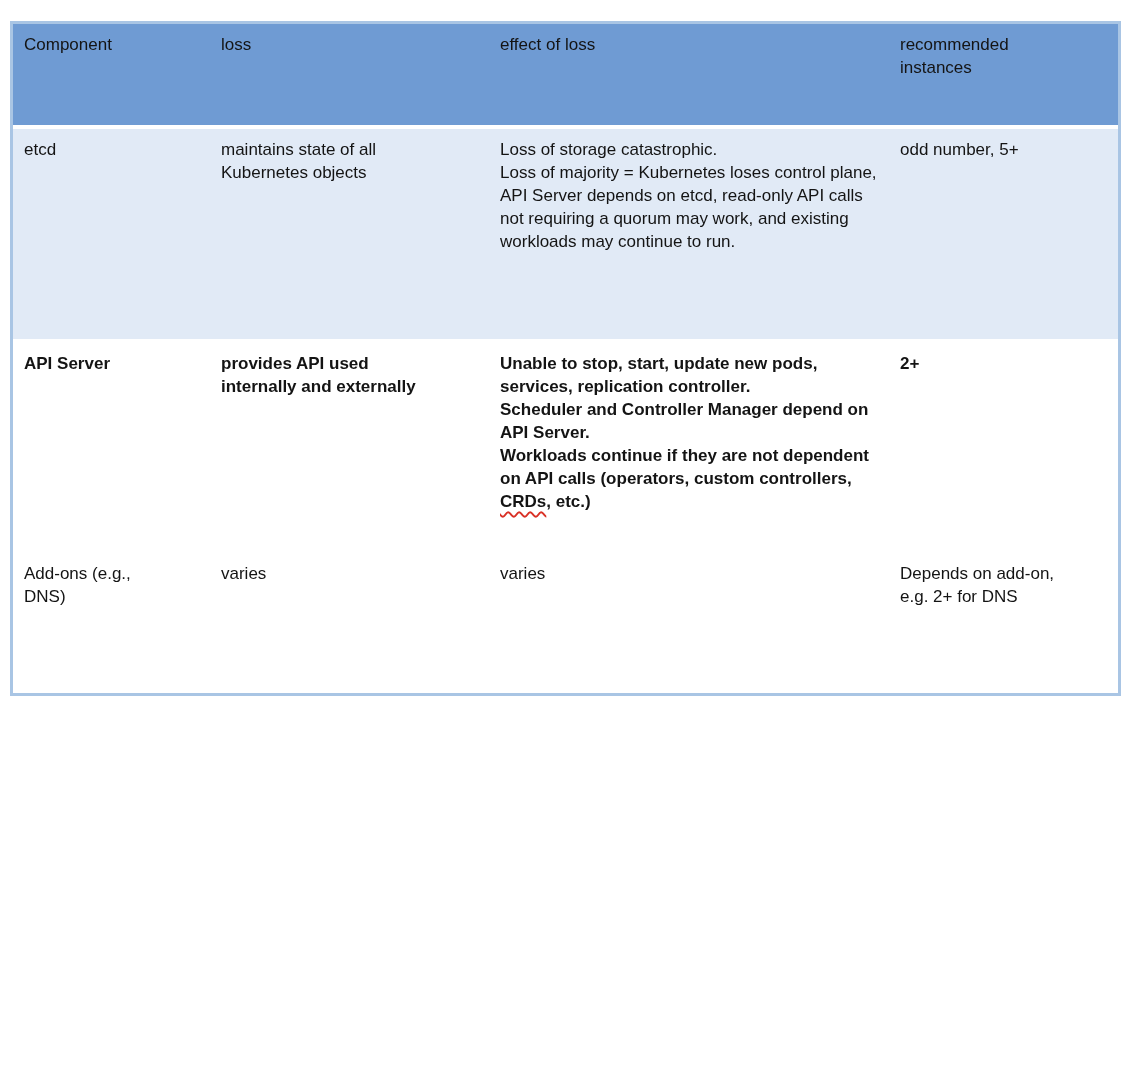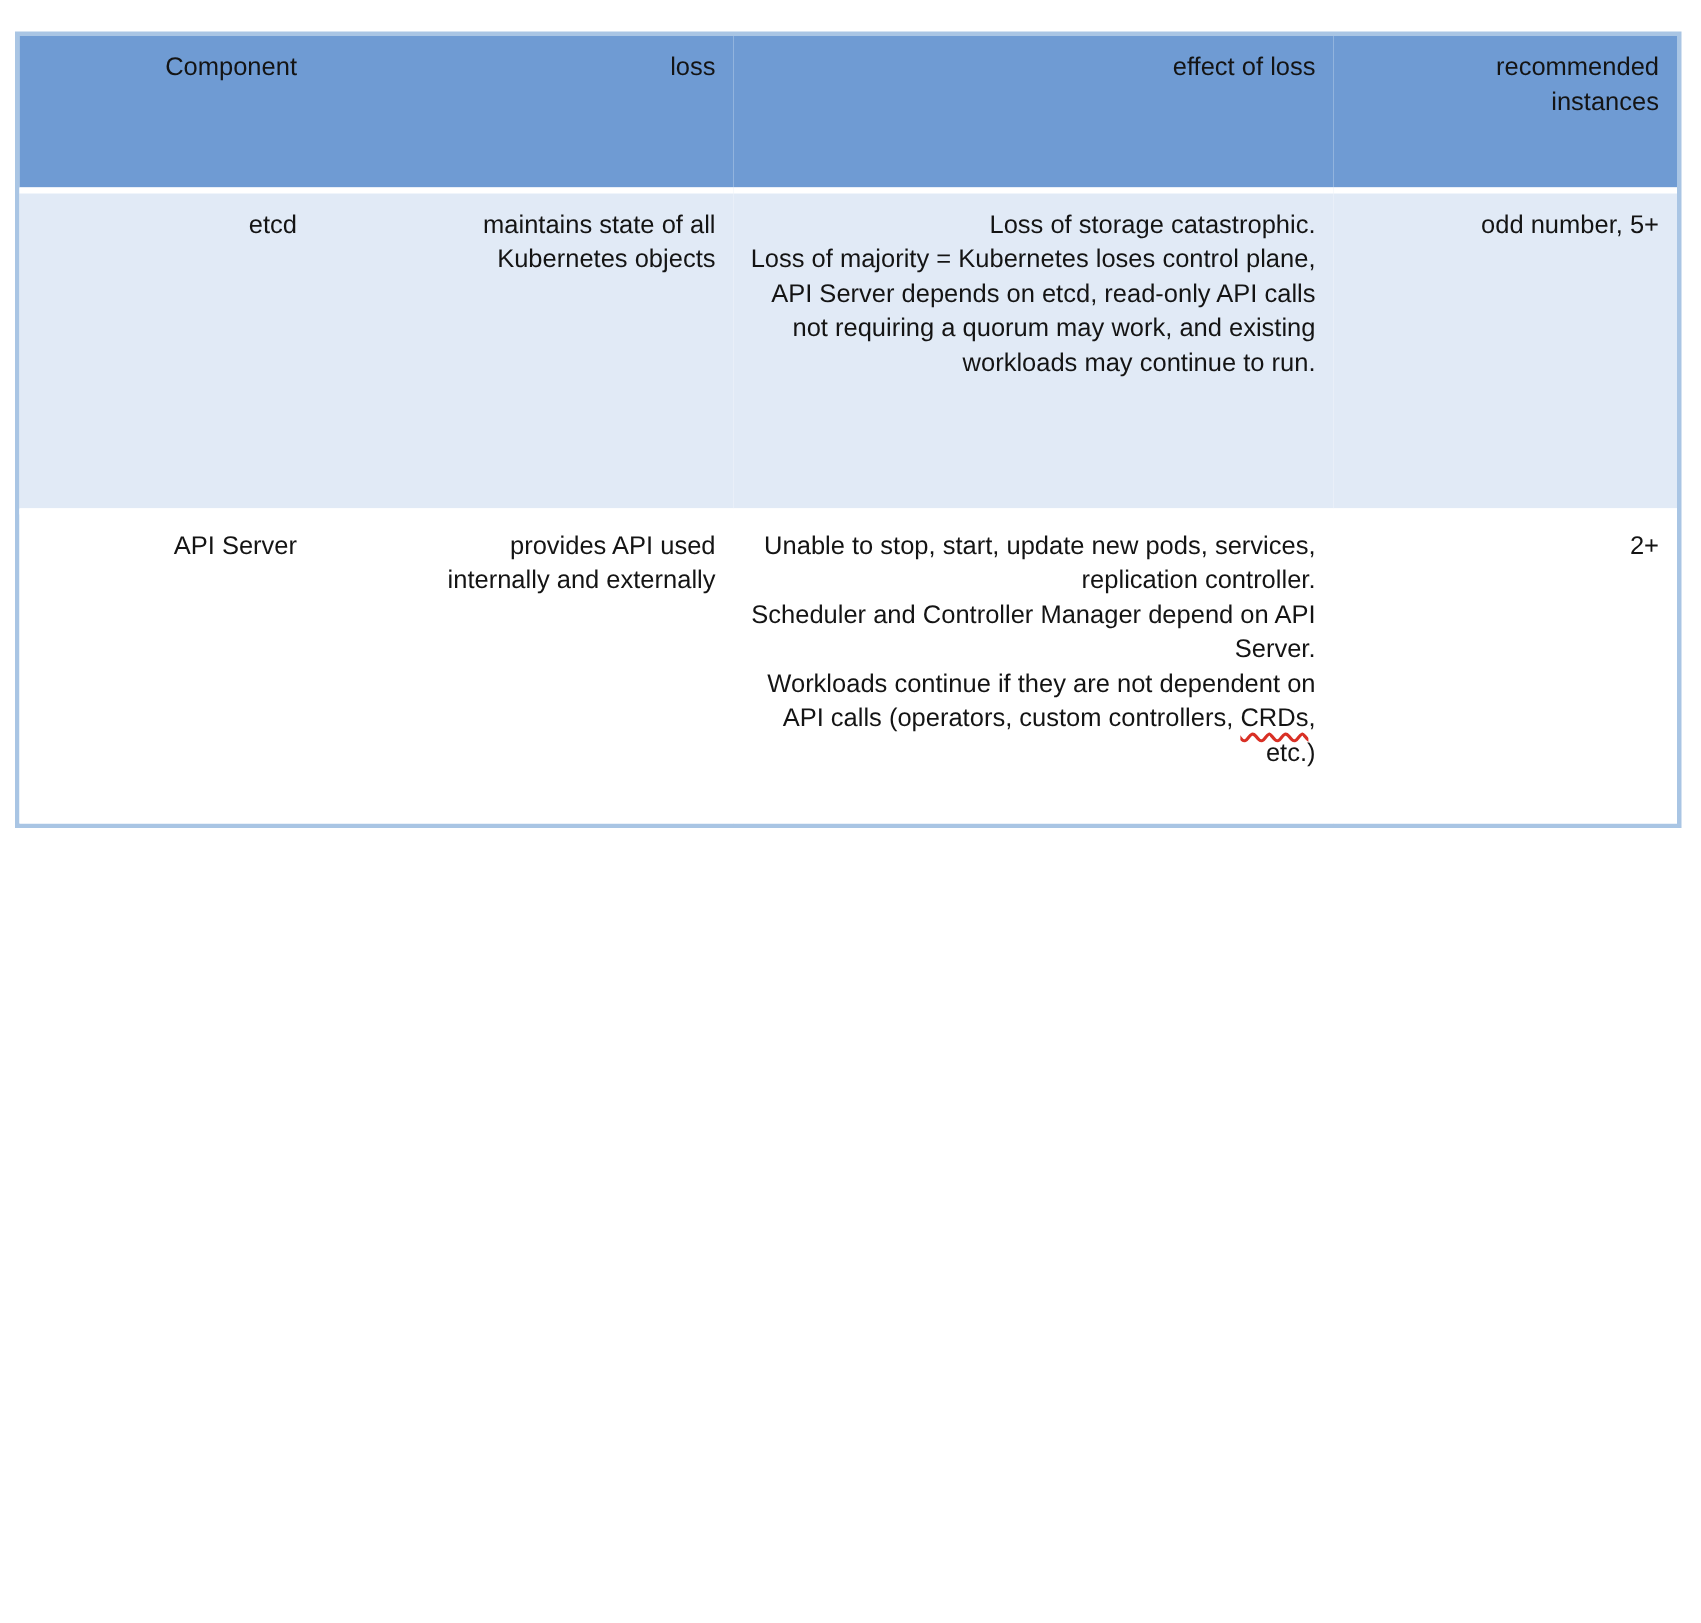--- a/index.html
+++ b/index.html
@@ -23,40 +23,40 @@
     font-size: 17px;
     line-height: 23px;
     color: #141414;
   }
   col.c1 { width: 197px; }
   col.c2 { width: 279px; }
   col.c3 { width: 400px; }
   col.c4 { width: 229px; }
   th, td {
     vertical-align: top;
-    text-align: right;
+    text-align: left;
     padding: 9px 12px 6px 11px;
     overflow: hidden;
     box-sizing: border-box;
     overflow-wrap: break-word;
   }
   thead th {
     background: #6f9bd3;
     font-weight: normal;
     height: 101px;
   }
   tbody td {
     border-top: 4px solid #ffffff;
     background: #ffffff;
   }
   tr.row-alt td {
     background: #e1eaf6;
   }
   tr.r1 { height: 214px; }
-  tr.r2 { height: 210px; }
+  tr.r2 { height: 210px; font-weight: bold; }
   tr.r3 { height: 110px; }
   tr.r4 { height: 151px; }
   tr.r5 { height: 143px; }
   tr.r6 { height: 144px; }
   .cell-text {
     white-space: pre-line;
   }
   .squiggle {
     text-decoration-line: underline;
     text-decoration-style: wavy;
@@ -96,14 +96,22 @@
     </tr>
     <tr class="r2">
       <td><span class="cell-text">API Server</span></td>
       <td><span class="cell-text">provides API used
 internally and externally</span></td>
       <td><span class="cell-text">Unable to stop, start, update new pods, services, replication controller.
 Scheduler and Controller Manager depend on API Server.
 Workloads continue if they are not dependent on API calls (operators, custom controllers, </span><span class="squiggle">CRDs</span><span class="cell-text">, etc.)</span></td>
       <td><span class="cell-text">2+</span></td>
     </tr>
+    <tr class="r6">
+      <td><span class="cell-text">Add-ons (e.g.,
+DNS)</span></td>
+      <td><span class="cell-text">varies</span></td>
+      <td><span class="cell-text">varies</span></td>
+      <td><span class="cell-text">Depends on add-on,
+e.g. 2+ for DNS</span></td>
+    </tr>
   </tbody>
 </table>
 
 </body></html>

